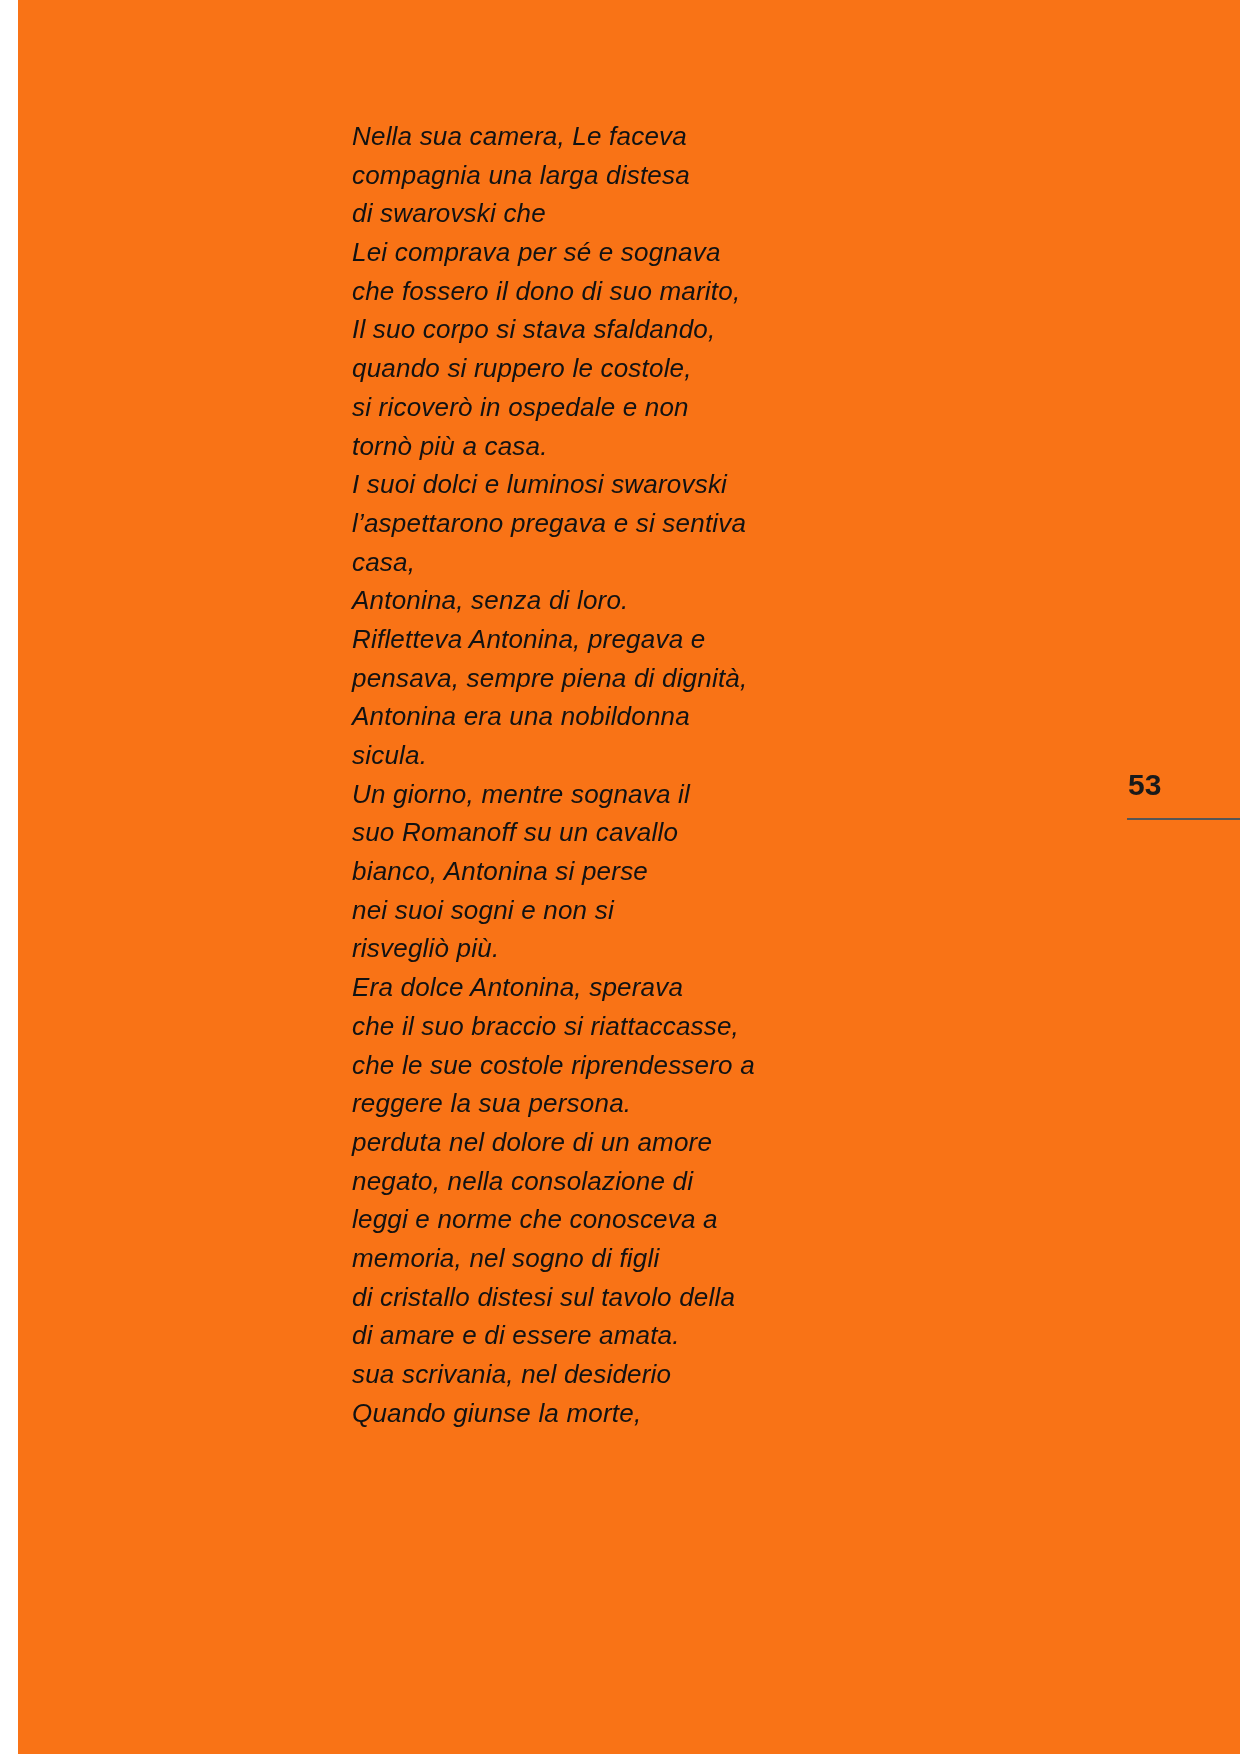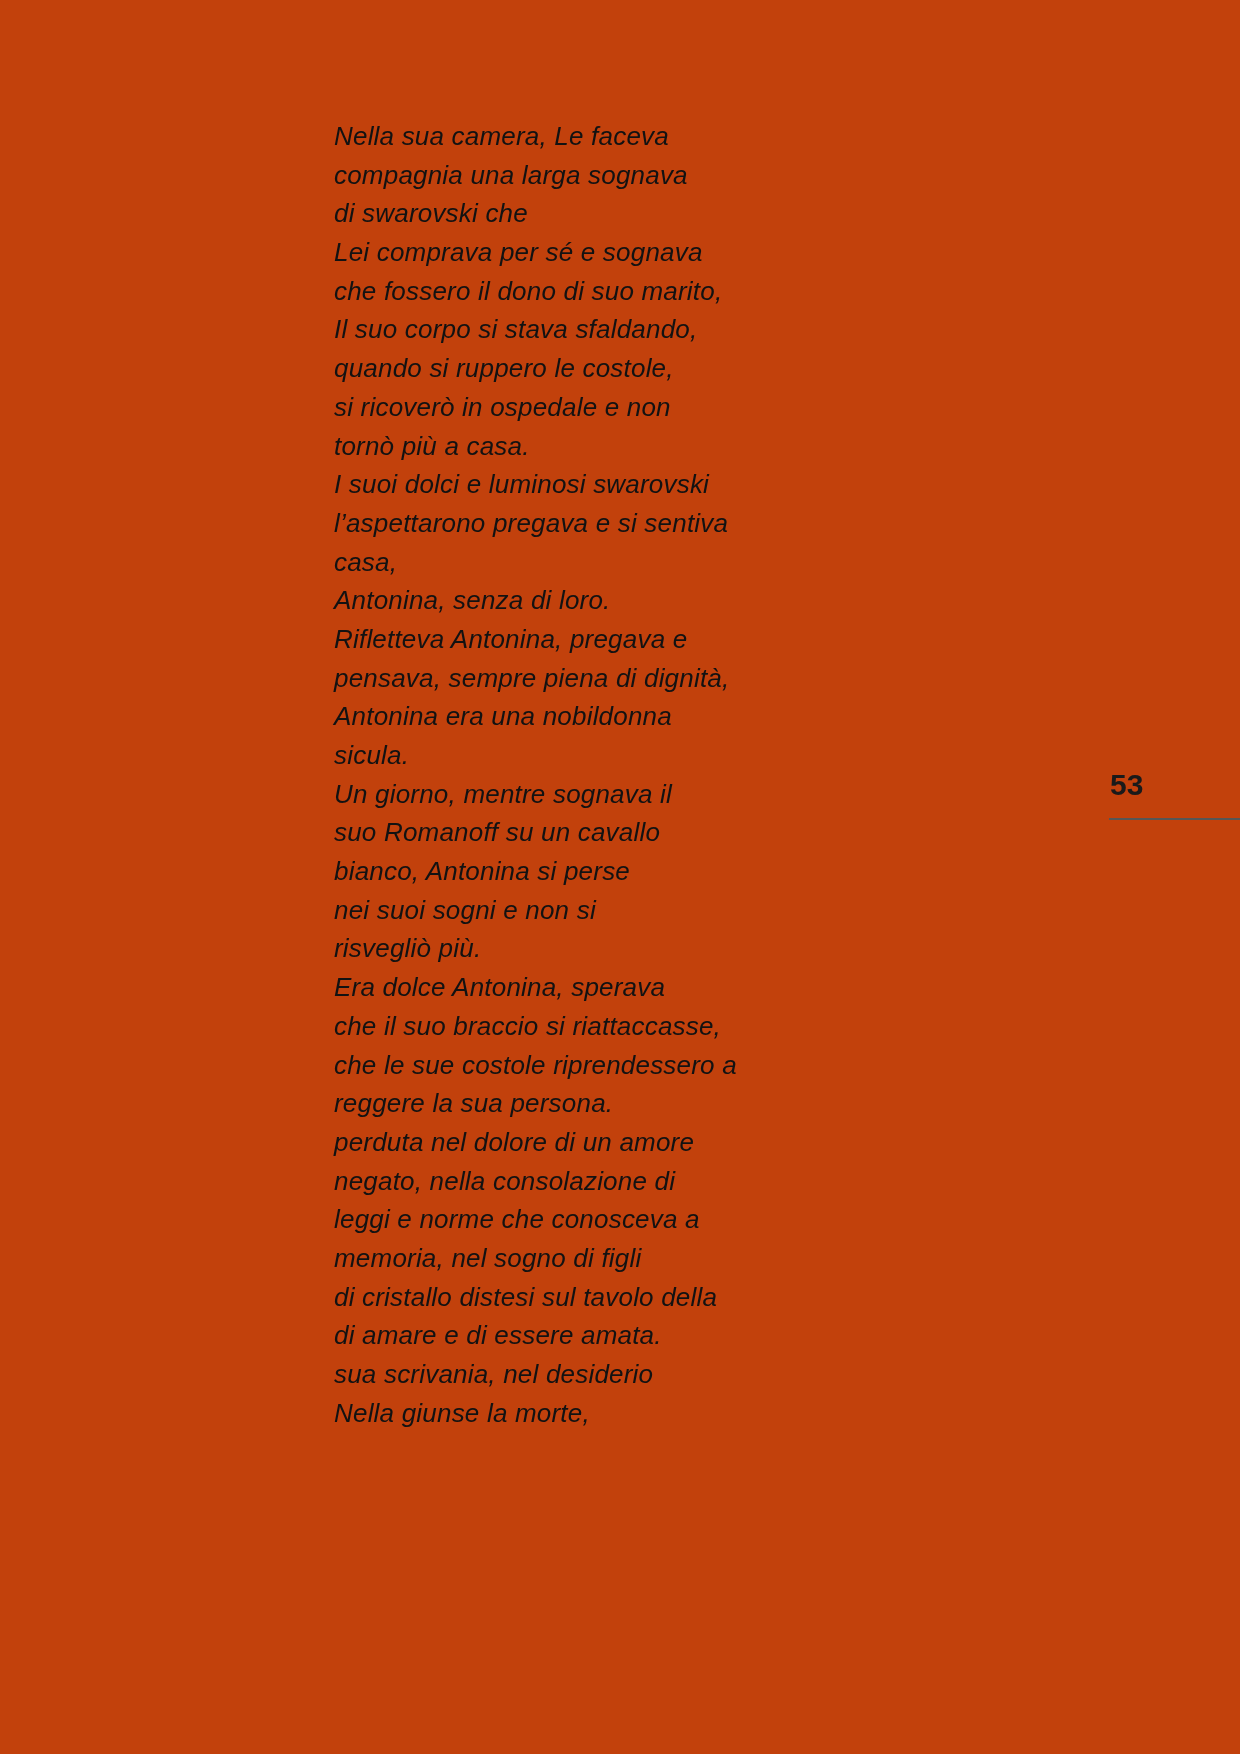--- a/index.html
+++ b/index.html
@@ -10,21 +10,22 @@
     width: 1240px;
     height: 1754px;
     background: #ffffff;
     position: relative;
     font-family: "Liberation Sans", sans-serif;
     overflow: hidden;
   }
   .page {
     position: absolute;
     inset: 0;
-    background: #c2410c;
+    background: #f97316;
+    margin-left: 18px;
   }
   .poem {
     position: absolute;
     left: 334px;
     top: 117px;
     font-style: italic;
     font-size: 26px;
     line-height: 38.7px;
     letter-spacing: 0.2px;
     color: #121212;
@@ -53,21 +54,21 @@
     background: #565656;
   }
 </style>
 </head>
 <body>
 
 <div class="page">
 
   <div class="poem">
       <div class="poem-line">Nella sua camera, Le faceva</div>
-      <div class="poem-line">compagnia una larga sognava</div>
+      <div class="poem-line">compagnia una larga distesa</div>
       <div class="poem-line">di swarovski che</div>
       <div class="poem-line">Lei comprava per sé e sognava</div>
       <div class="poem-line">che fossero il dono di suo marito,</div>
       <div class="poem-line">Il suo corpo si stava sfaldando,</div>
       <div class="poem-line">quando si ruppero le costole,</div>
       <div class="poem-line">si ricoverò in ospedale e non</div>
       <div class="poem-line">tornò più a casa.</div>
       <div class="poem-line">I suoi dolci e luminosi swarovski</div>
       <div class="poem-line">l’aspettarono pregava e si sentiva</div>
       <div class="poem-line">casa,</div>
@@ -85,20 +86,20 @@
       <div class="poem-line">che il suo braccio si riattaccasse,</div>
       <div class="poem-line">che le sue costole riprendessero a</div>
       <div class="poem-line">reggere la sua persona.</div>
       <div class="poem-line">perduta nel dolore di un amore</div>
       <div class="poem-line">negato, nella consolazione di</div>
       <div class="poem-line">leggi e norme che conosceva a</div>
       <div class="poem-line">memoria, nel sogno di figli</div>
       <div class="poem-line">di cristallo distesi sul tavolo della</div>
       <div class="poem-line">di amare e di essere amata.</div>
       <div class="poem-line">sua scrivania, nel desiderio</div>
-      <div class="poem-line">Nella giunse la morte,</div>
+      <div class="poem-line">Quando giunse la morte,</div>
     </div>
 
   <div class="page-number">53</div>
 
   <div class="page-number-rule"></div>
 
 </div>
 
 </body></html>

